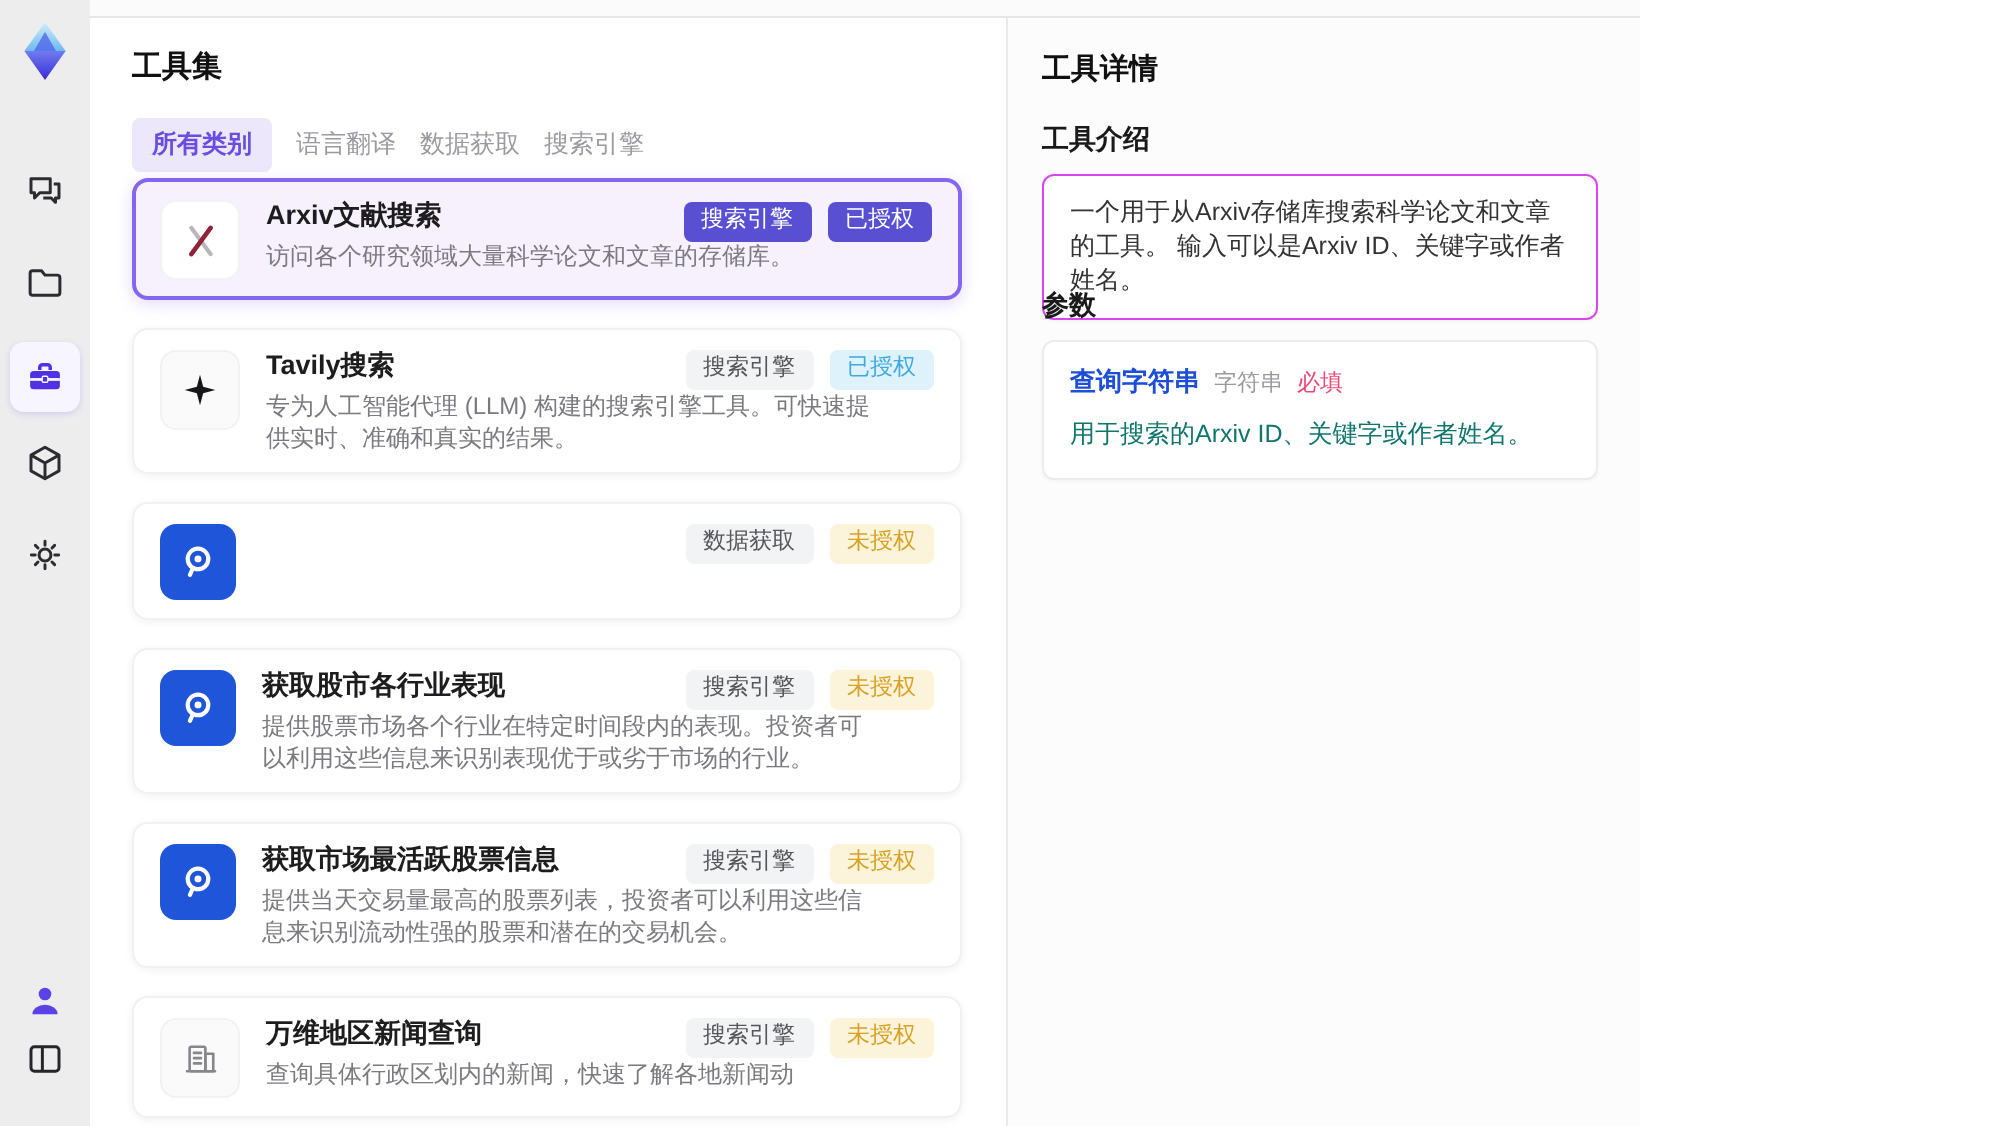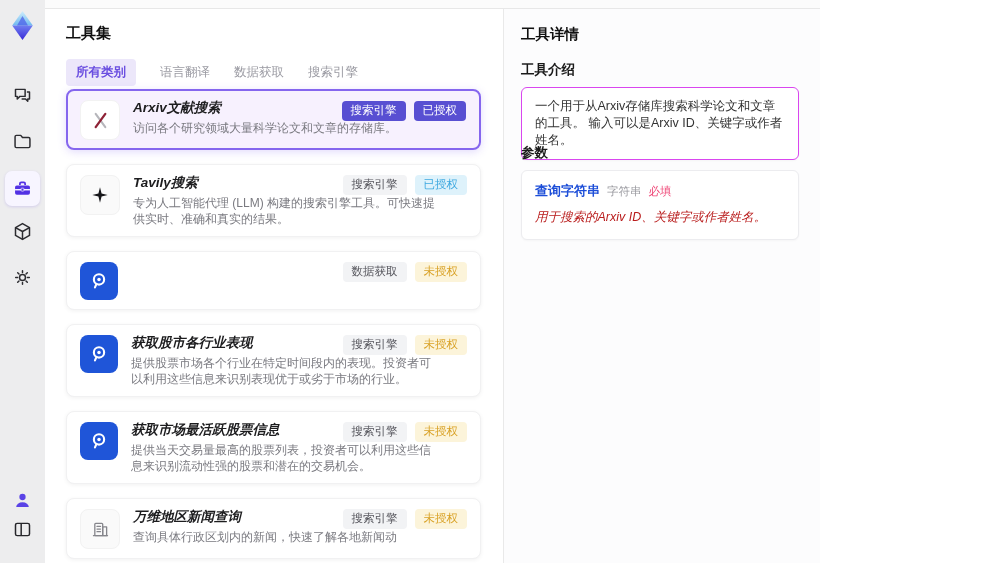--- a/index.html
+++ b/index.html
@@ -15,34 +15,34 @@
   .rail-btn svg{display:block;}
 
   
   .topline{position:absolute;left:45px;right:0;top:8px;height:1px;background:#e7e7e7;}
   .topstrip{position:absolute;left:45px;right:0;top:0;height:8px;background:#fbfbfb;}
   .vdivider{position:absolute;left:503px;top:9px;bottom:0;width:1px;background:#e9e9e9;box-shadow:1px 0 4px rgba(0,0,0,.04);}
 
   
   .list-col{position:absolute;left:45px;top:9px;width:458px;bottom:0;background:#fff;}
   .list-title{position:absolute;left:21px;top:15px;font-size:15px;font-weight:bold;color:#111;}
-  .tabs{position:absolute;left:21px;top:50px;display:flex;align-items:center;gap:24px;font-size:12.5px;}
+  .tabs{position:absolute;left:21px;top:50px;display:flex;align-items:center;gap:12px;font-size:12.5px;}
   .tab{color:#9a9aa2;padding:5px 0;cursor:pointer;white-space:nowrap;}
   .tab.active{background:#ece7fa;color:#6a4ee0;padding:5px 10px;border-radius:4px;font-weight:bold;}
   .cards{position:absolute;left:21px;top:80px;width:415px;display:flex;flex-direction:column;gap:14px;}
   .card{position:relative;display:flex;gap:13px;background:#fff;border:1px solid #f1f1f2;
         border-radius:8px;padding:8px 13px 9px 13px;box-shadow:0 1px 4px rgba(0,0,0,.06);cursor:pointer;}
   .card.selected{background:#f7f1fe;border:2px solid #8566ee;box-shadow:0 2px 8px rgba(125,90,240,.22);
                  padding:7px 12px 8px 12px;}
   .card-icon{flex:none;width:38px;height:38px;border-radius:8px;display:grid;place-items:center;
              background:#fafafa;border:1px solid #f2f2f2;margin-top:2px;}
   .card-icon.blueq{background:#1f55d8;border:none;}
   .card-icon.arxiv{background:#fff;}
   .card-main{flex:1;min-width:0;}
-  .card-title{font-size:13.5px;font-weight:bold;color:#1d1d1f;line-height:20px;font-style:italic;}
+  .card-title{font-size:13.5px;font-weight:bold;color:#1d1d1f;line-height:20px;}
   .card-desc{font-size:12px;color:#7a7a80;line-height:16px;max-width:305px;margin-top:2px;}
   .card-tags{position:absolute;top:10px;right:13px;display:flex;gap:8px;}
   .tag{font-size:11.5px;line-height:1;padding:4px 9px;border-radius:4px;white-space:nowrap;}
   .tag.cat{background:#f2f3f5;color:#55555c;}
   .tag.auth-yes{background:#def2fb;color:#3fa9e0;}
   .tag.auth-no{background:#fcf4da;color:#d9a227;}
   .card.selected .tag{background:#584fd2;color:#fff;}
   .scrollbar{position:absolute;left:486px;top:130px;width:4px;height:270px;border-radius:2px;background:#c5c5c8;cursor:pointer;}
 
   
@@ -52,21 +52,21 @@
   .intro-h{position:absolute;left:17px;top:52px;}
   .intro-box{position:absolute;left:17px;right:21px;top:78px;background:#fff;border:1px solid #d946ef;
              border-radius:6px;padding:10px 13px;font-size:12.5px;color:#333;box-shadow:0 1px 2px rgba(0,0,0,.03);}
   .param-h{position:absolute;left:17px;top:135px;}
   .param-box{position:absolute;left:17px;right:21px;top:161px;background:#fff;border:1px solid #ececef;
              border-radius:6px;padding:11px 13px 13px 13px;box-shadow:0 1px 2px rgba(0,0,0,.03);}
   .param-line{display:flex;align-items:baseline;gap:7px;}
   .param-name{font-size:13px;font-weight:bold;color:#1d4ed8;}
   .param-type{font-size:11.5px;color:#9a9aa0;}
   .param-req{font-size:11.5px;color:#ef4777;}
-  .param-desc{margin-top:9px;font-size:12.5px;color:#b91c1c;font-style:italic;}
+  .param-desc{margin-top:9px;font-size:12.5px;color:#0f766e;}
 
   
   .fab{position:absolute;left:943px;top:483px;width:44px;height:44px;border-radius:50%;background:#fff;
        border:1px solid #f0f0f0;box-shadow:0 2px 10px rgba(0,0,0,.13);display:grid;place-items:center;cursor:pointer;}
   .intel{position:absolute;left:925px;top:523px;width:66px;text-align:center;color:#434347;user-select:none;}
   .intel .row1{font-size:12px;letter-spacing:.5px;text-align:right;}
   .intel .i-intel{font-weight:bold;}
   .intel .i-core{font-weight:normal;letter-spacing:2px;font-size:11px;}
   .intel .row2{font-size:8px;color:#b9b9bd;text-align:right;margin-top:1px;padding-right:4px;}
 </style>

